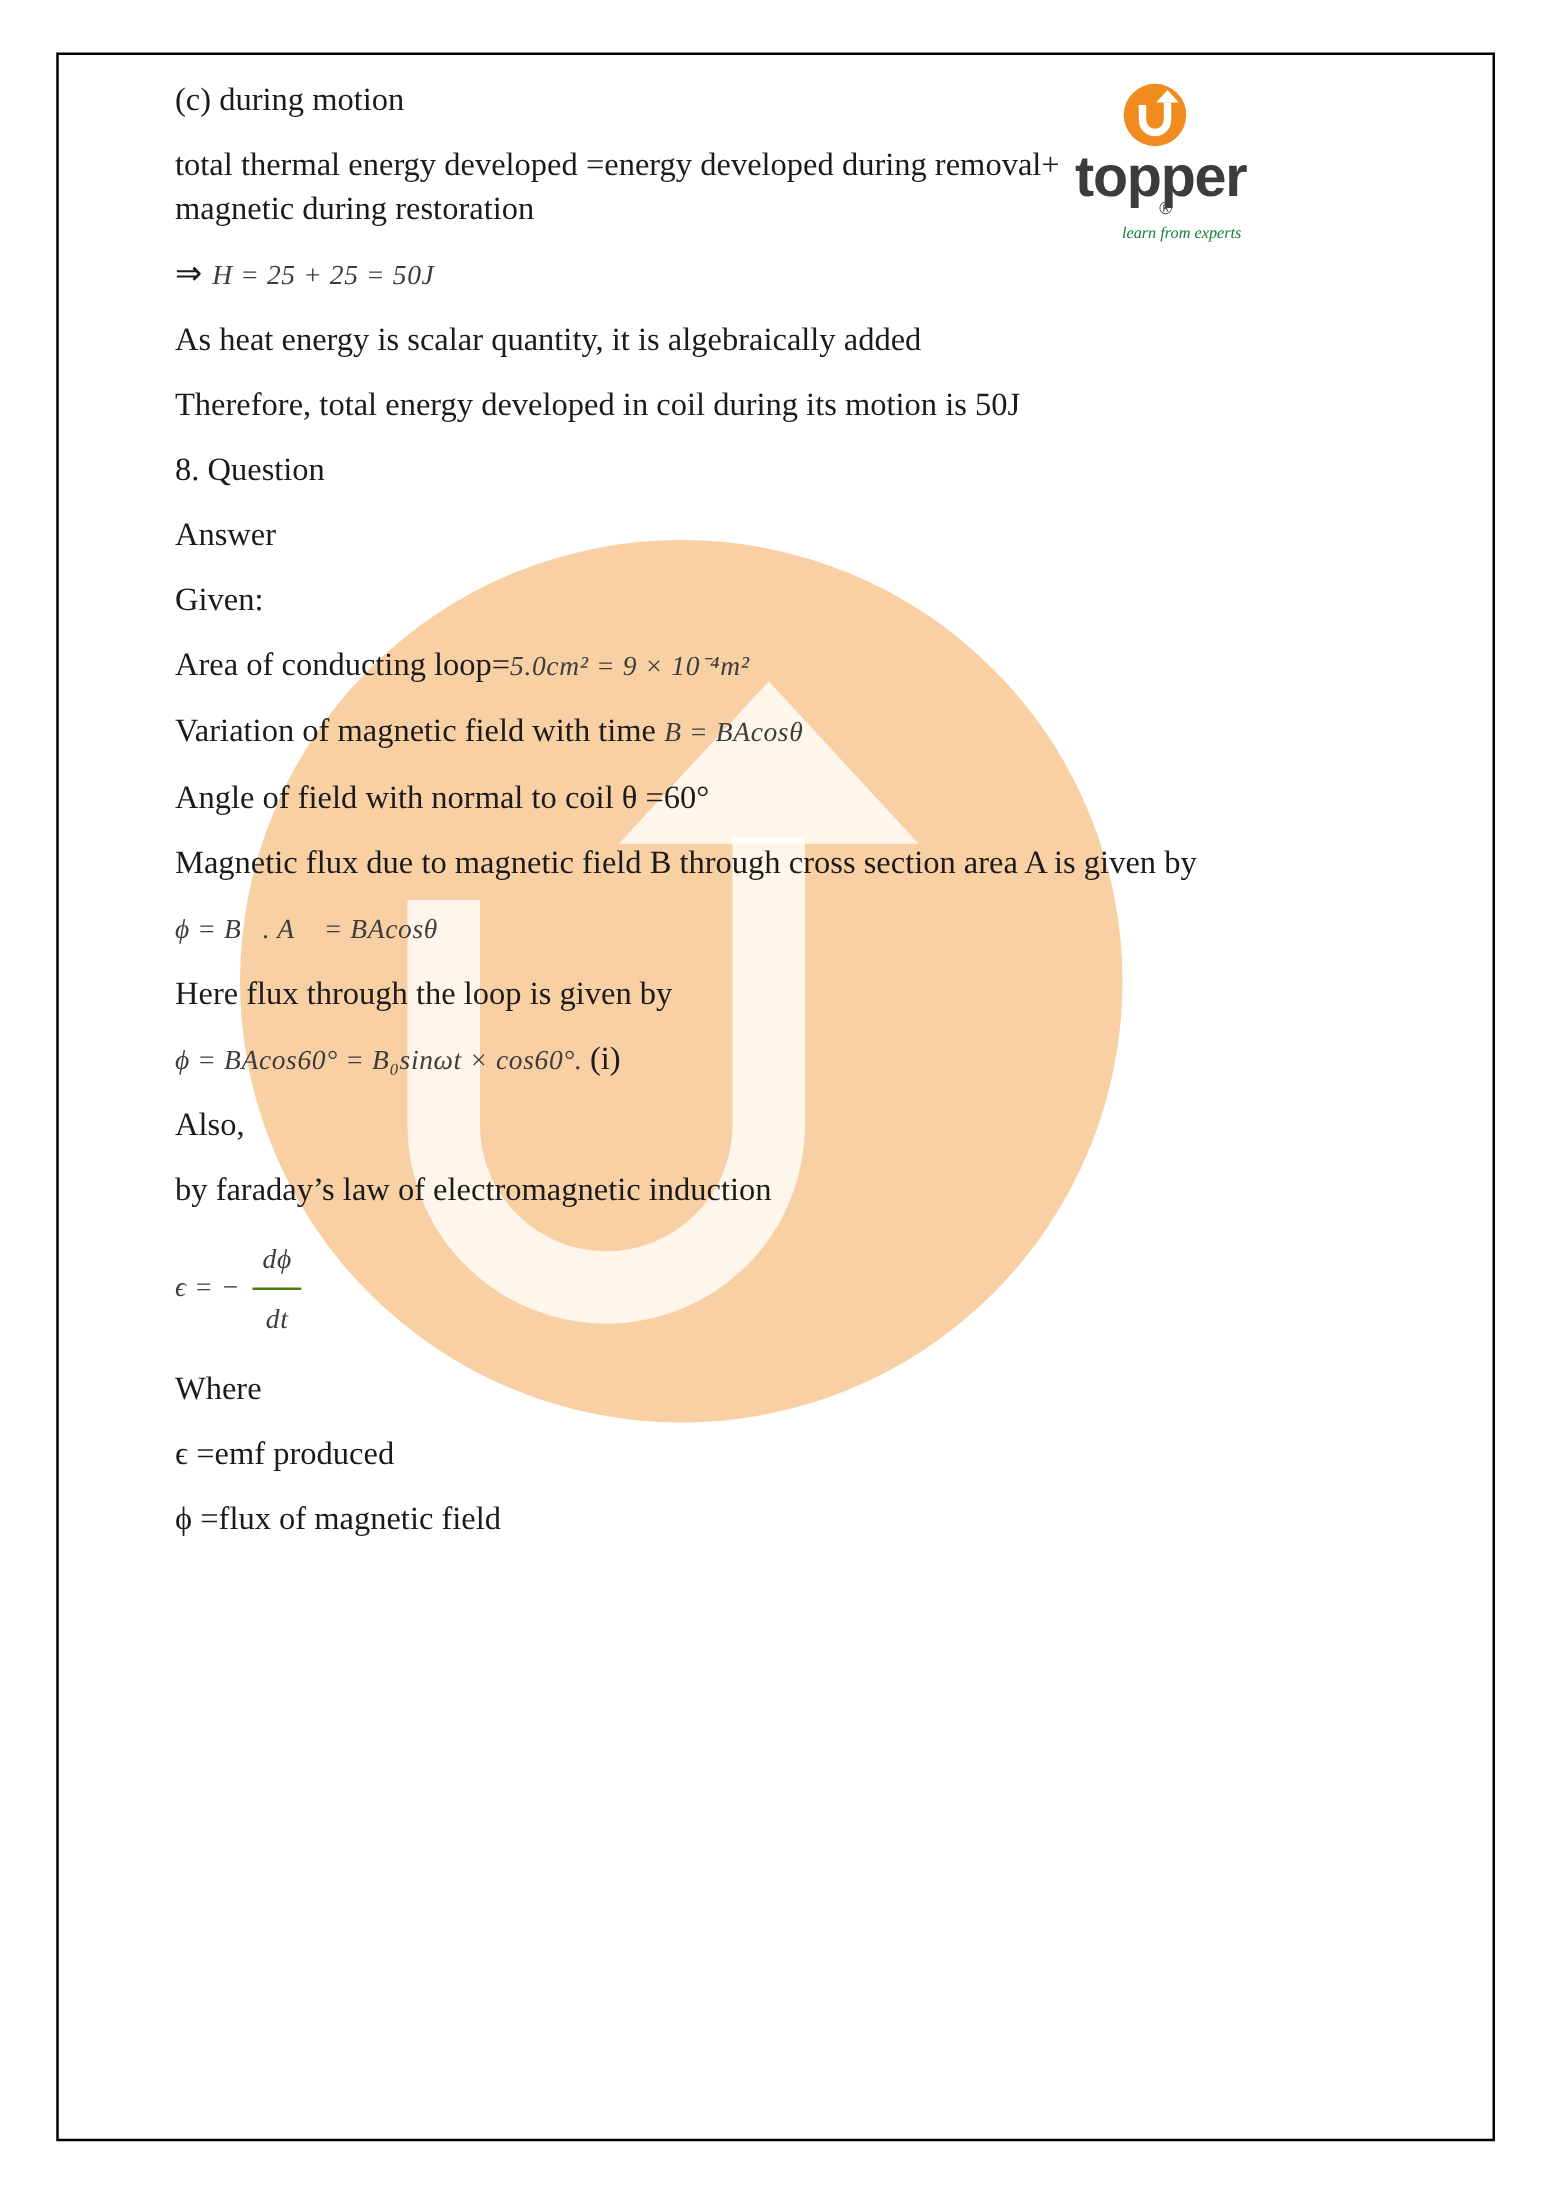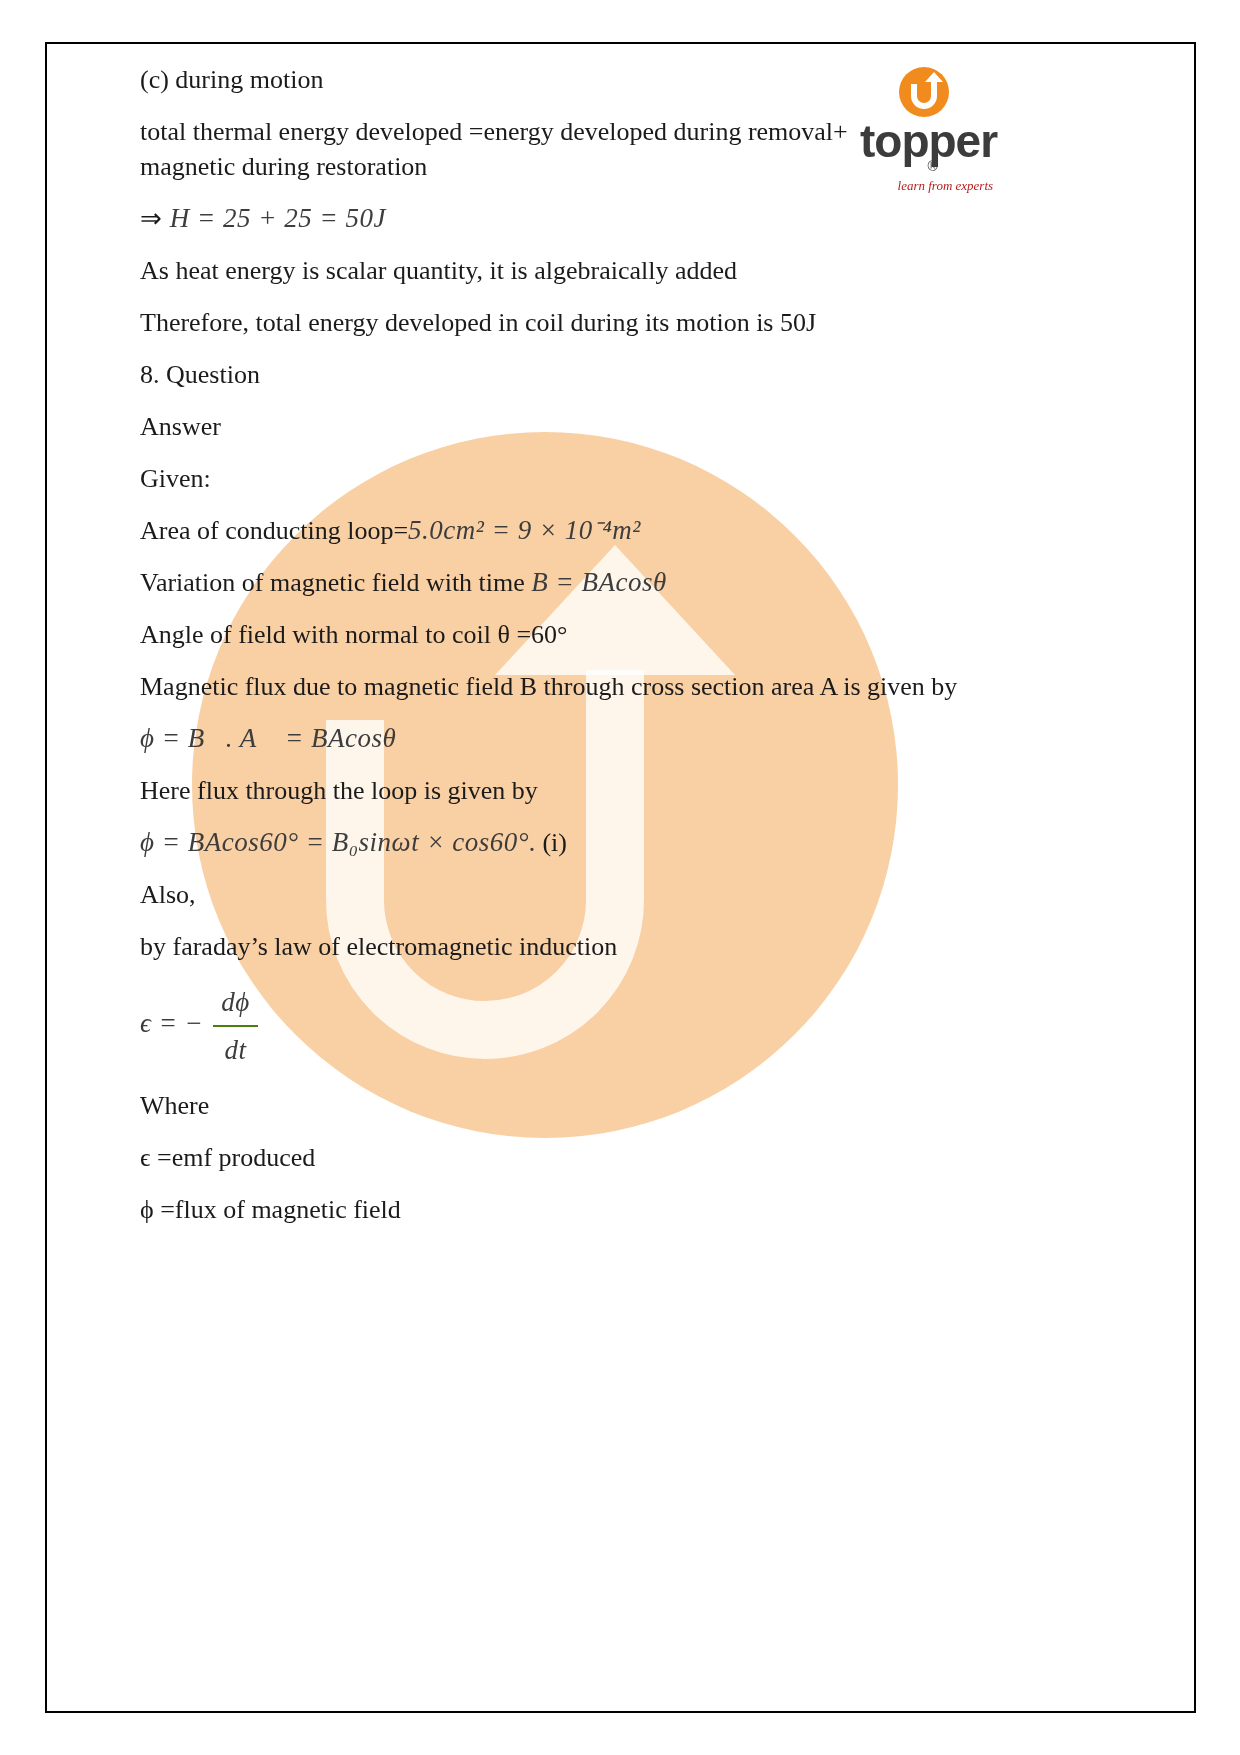--- a/index.html
+++ b/index.html
@@ -31,21 +31,21 @@
     left: 140px; top: 62px;
     width: 920px;
     font-size: 26px;
     z-index: 2;
   }
   .content p { margin: 0 0 17px 0; line-height: 35px; }
   .bold { font-weight: normal; }
   .math {
     font-style: italic;
     color: #3d3d3d;
-    font-size: 27px;
+    font-size: 22px;
     letter-spacing: 0.5px;
   }
   .math-line { line-height: 38px; }
   .arrow-prefix { font-style: normal; color: #1b1b1b; margin-right: 8px; }
   .plain-suffix { font-style: normal; color: #1b1b1b; font-size: 26px; margin-left: 6px; }
   .frac {
     display: inline-block;
     vertical-align: middle;
     text-align: center;
     margin-left: 10px;
@@ -81,21 +81,21 @@
     color: #3c3c3c;
     vertical-align: top;
     position: relative;
     top: -6px;
     left: 4px;
   }
   .logo-tagline {
     font-family: "Liberation Serif", serif;
     font-style: italic;
     font-size: 13px;
-    color: #b91c1c;
+    color: #15803d;
     text-align: right;
     margin-top: -2px;
     padding-right: 4px;
   }
 </style>
 </head>
 <body>
 
 <div class="page-border"></div>
 

